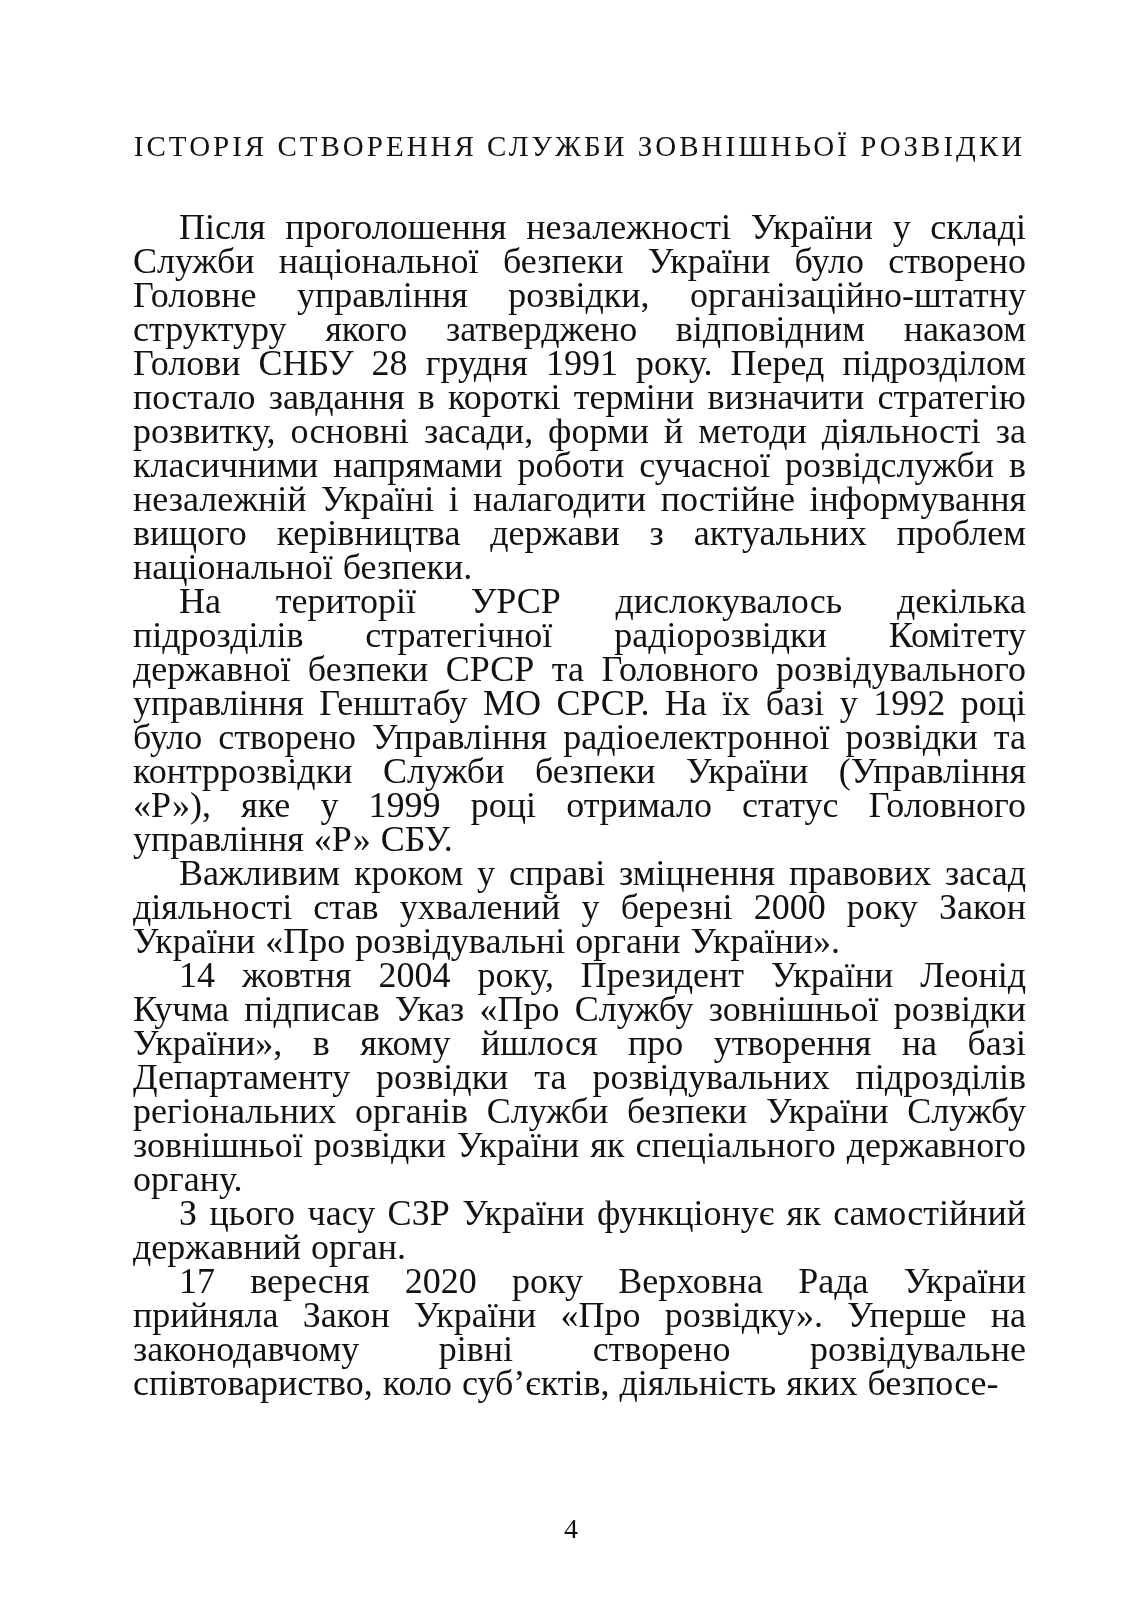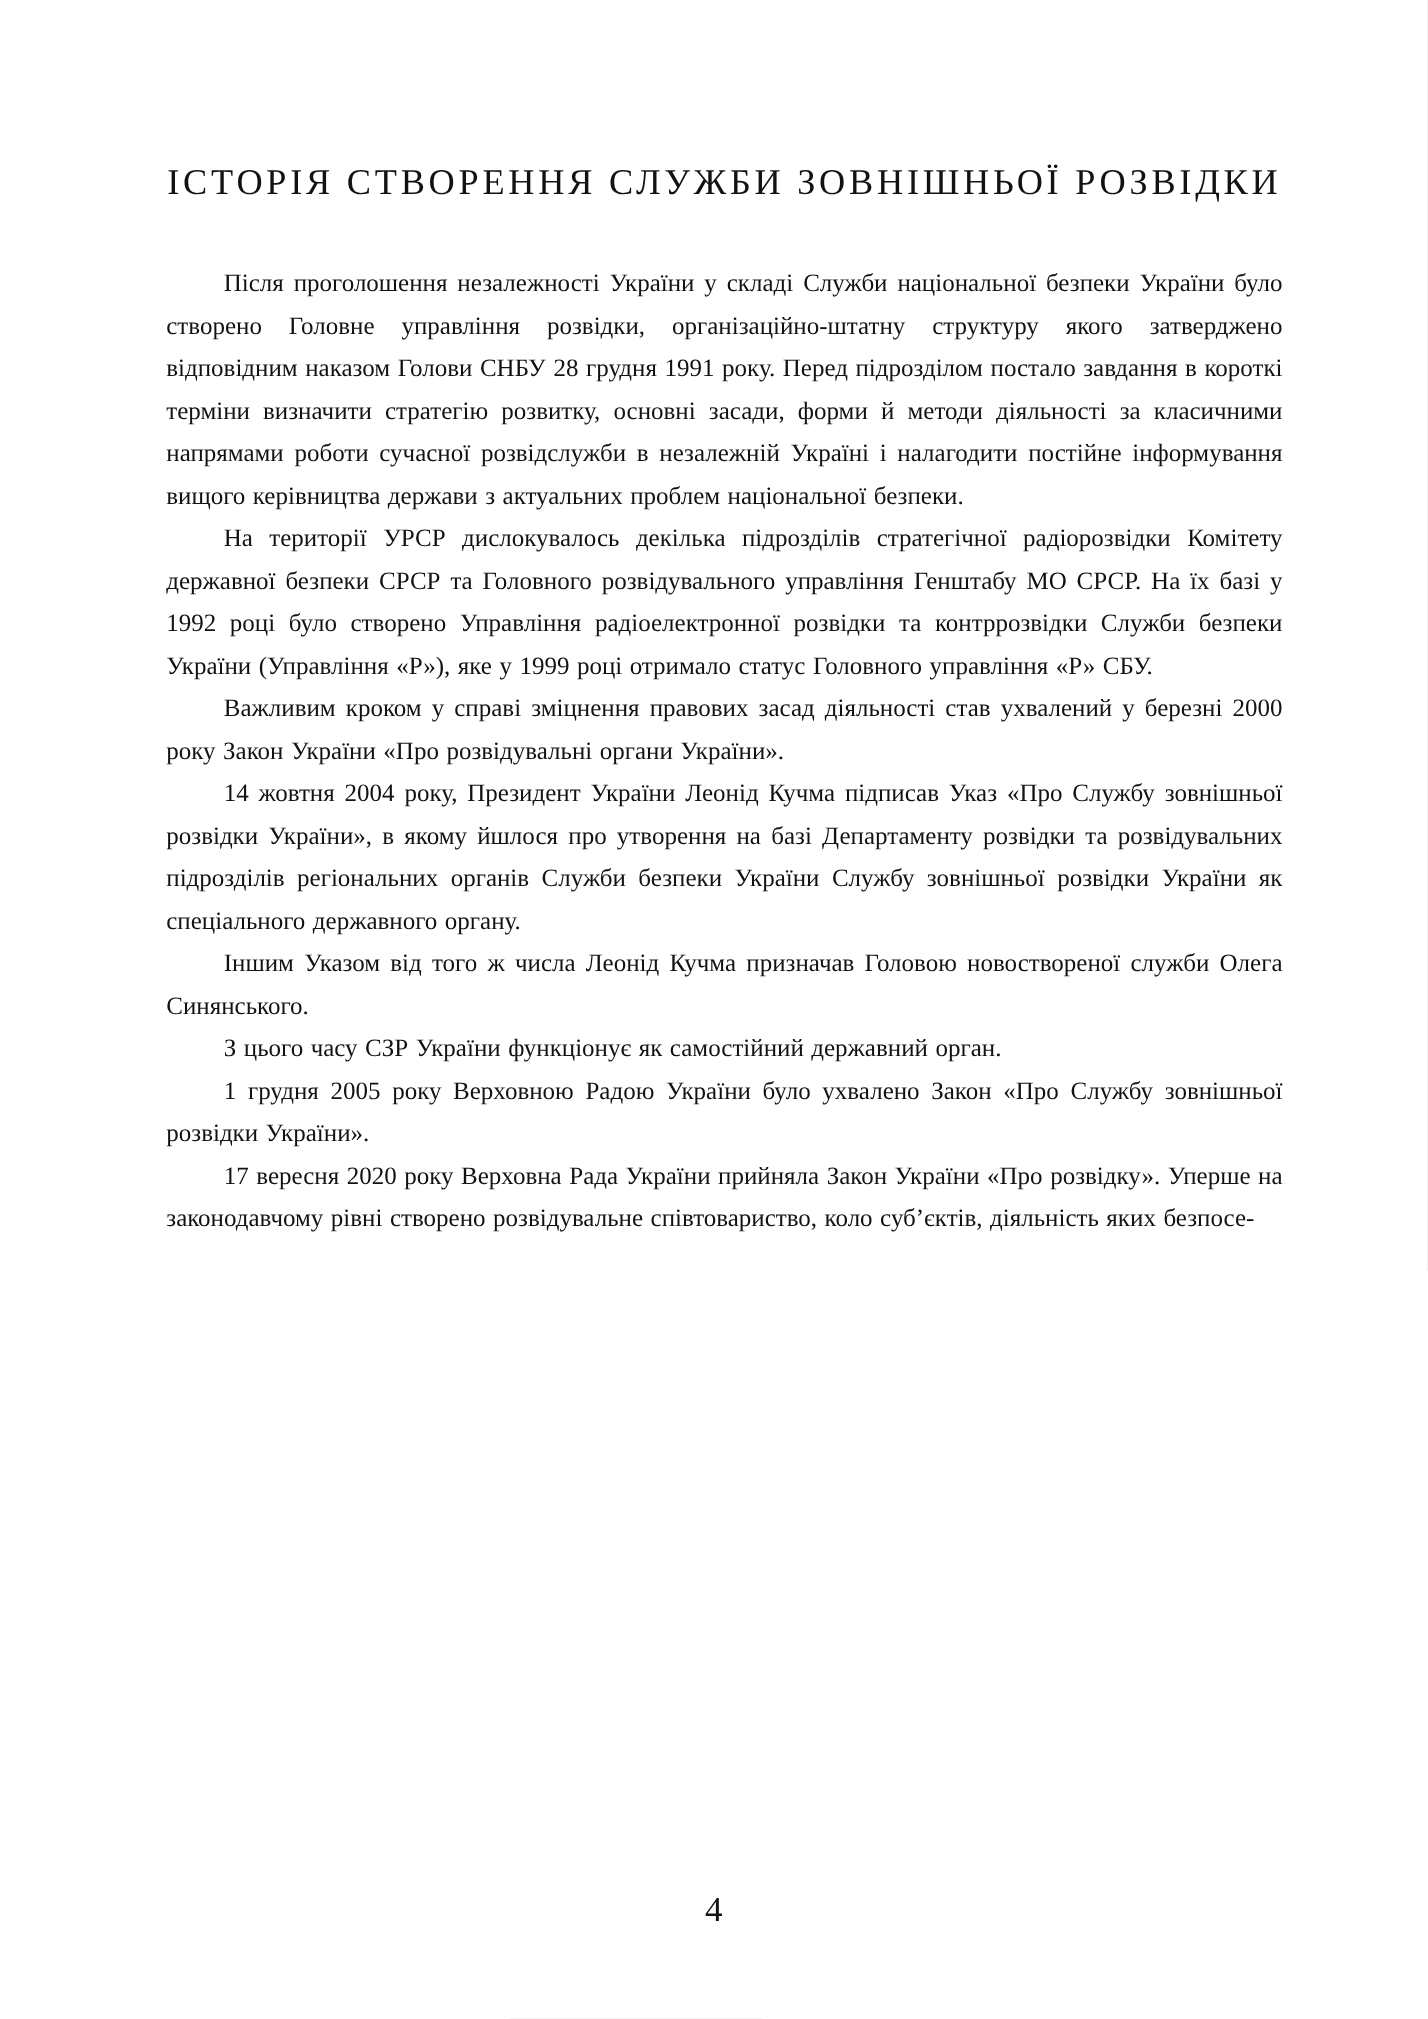--- a/index.html
+++ b/index.html
@@ -23,21 +23,21 @@
     margin: 0 0 44px 0;
     font-size: 29px;
     font-weight: normal;
     letter-spacing: 3px;
     line-height: 1.38;
     text-align: center;
     color: #121212;
   }
   .doc-body p {
     margin: 0;
-    font-size: 20px;
+    font-size: 36px;
     line-height: 34px;
     text-align: justify;
     text-indent: 46px;
     word-spacing: 1px;
     hyphens: auto;
   }
   .page-number {
     position: absolute;
     bottom: 70px;
     left: 0;
@@ -52,21 +52,19 @@
 
 <div class="page">
 
   <h1 class="doc-title">ІСТОРІЯ СТВОРЕННЯ СЛУЖБИ ЗОВНІШНЬОЇ РОЗВІДКИ</h1>
 
   <div class="doc-body">
     <p>Після проголошення незалежності України у складі Служби національної безпеки України було створено Головне управління розвідки, організаційно-штатну структуру якого затверджено відповідним наказом Голови СНБУ 28 грудня 1991 року. Перед підрозділом постало завдання в короткі терміни визначити стратегію розвитку, основні засади, форми й методи діяльності за класичними напрямами роботи сучасної розвідслужби в незалежній Україні і налагодити постійне інформування вищого керівництва держави з актуальних проблем національної безпеки.</p>
     <p>На території УРСР дислокувалось декілька підрозділів стратегічної радіорозвідки Комітету державної безпеки СРСР та Головного розвідувального управління Генштабу МО СРСР. На їх базі у 1992 році було створено Управління радіоелектронної розвідки та контррозвідки Служби безпеки України (Управління «Р»), яке у 1999 році отримало статус Головного управління «Р» СБУ.</p>
     <p>Важливим кроком у справі зміцнення правових засад діяльності став ухвалений у березні 2000 року Закон України «Про розвідувальні органи України».</p>
     <p>14 жовтня 2004 року, Президент України Леонід Кучма підписав Указ «Про Службу зовнішньої розвідки України», в якому йшлося про утворення на базі Департаменту розвідки та розвідувальних підрозділів регіональних органів Служби безпеки України Службу зовнішньої розвідки України як спеціального державного органу.</p>
-    <p>Іншим Указом від того ж числа Леонід Кучма призначав Головою новоствореної служби Олега Синянського.</p>
     <p>З цього часу СЗР України функціонує як самостійний державний орган.</p>
-    <p>1 грудня 2005 року Верховною Радою України було ухвалено Закон «Про Службу зовнішньої розвідки України».</p>
     <p>17 вересня 2020 року Верховна Рада України прийняла Закон України «Про розвідку». Уперше на законодавчому рівні створено розвідувальне співтовариство, коло суб’єктів, діяльність яких безпосе-</p>
   </div>
 
   <div class="page-number">4</div>
 
 </div>
 
 </body></html>

